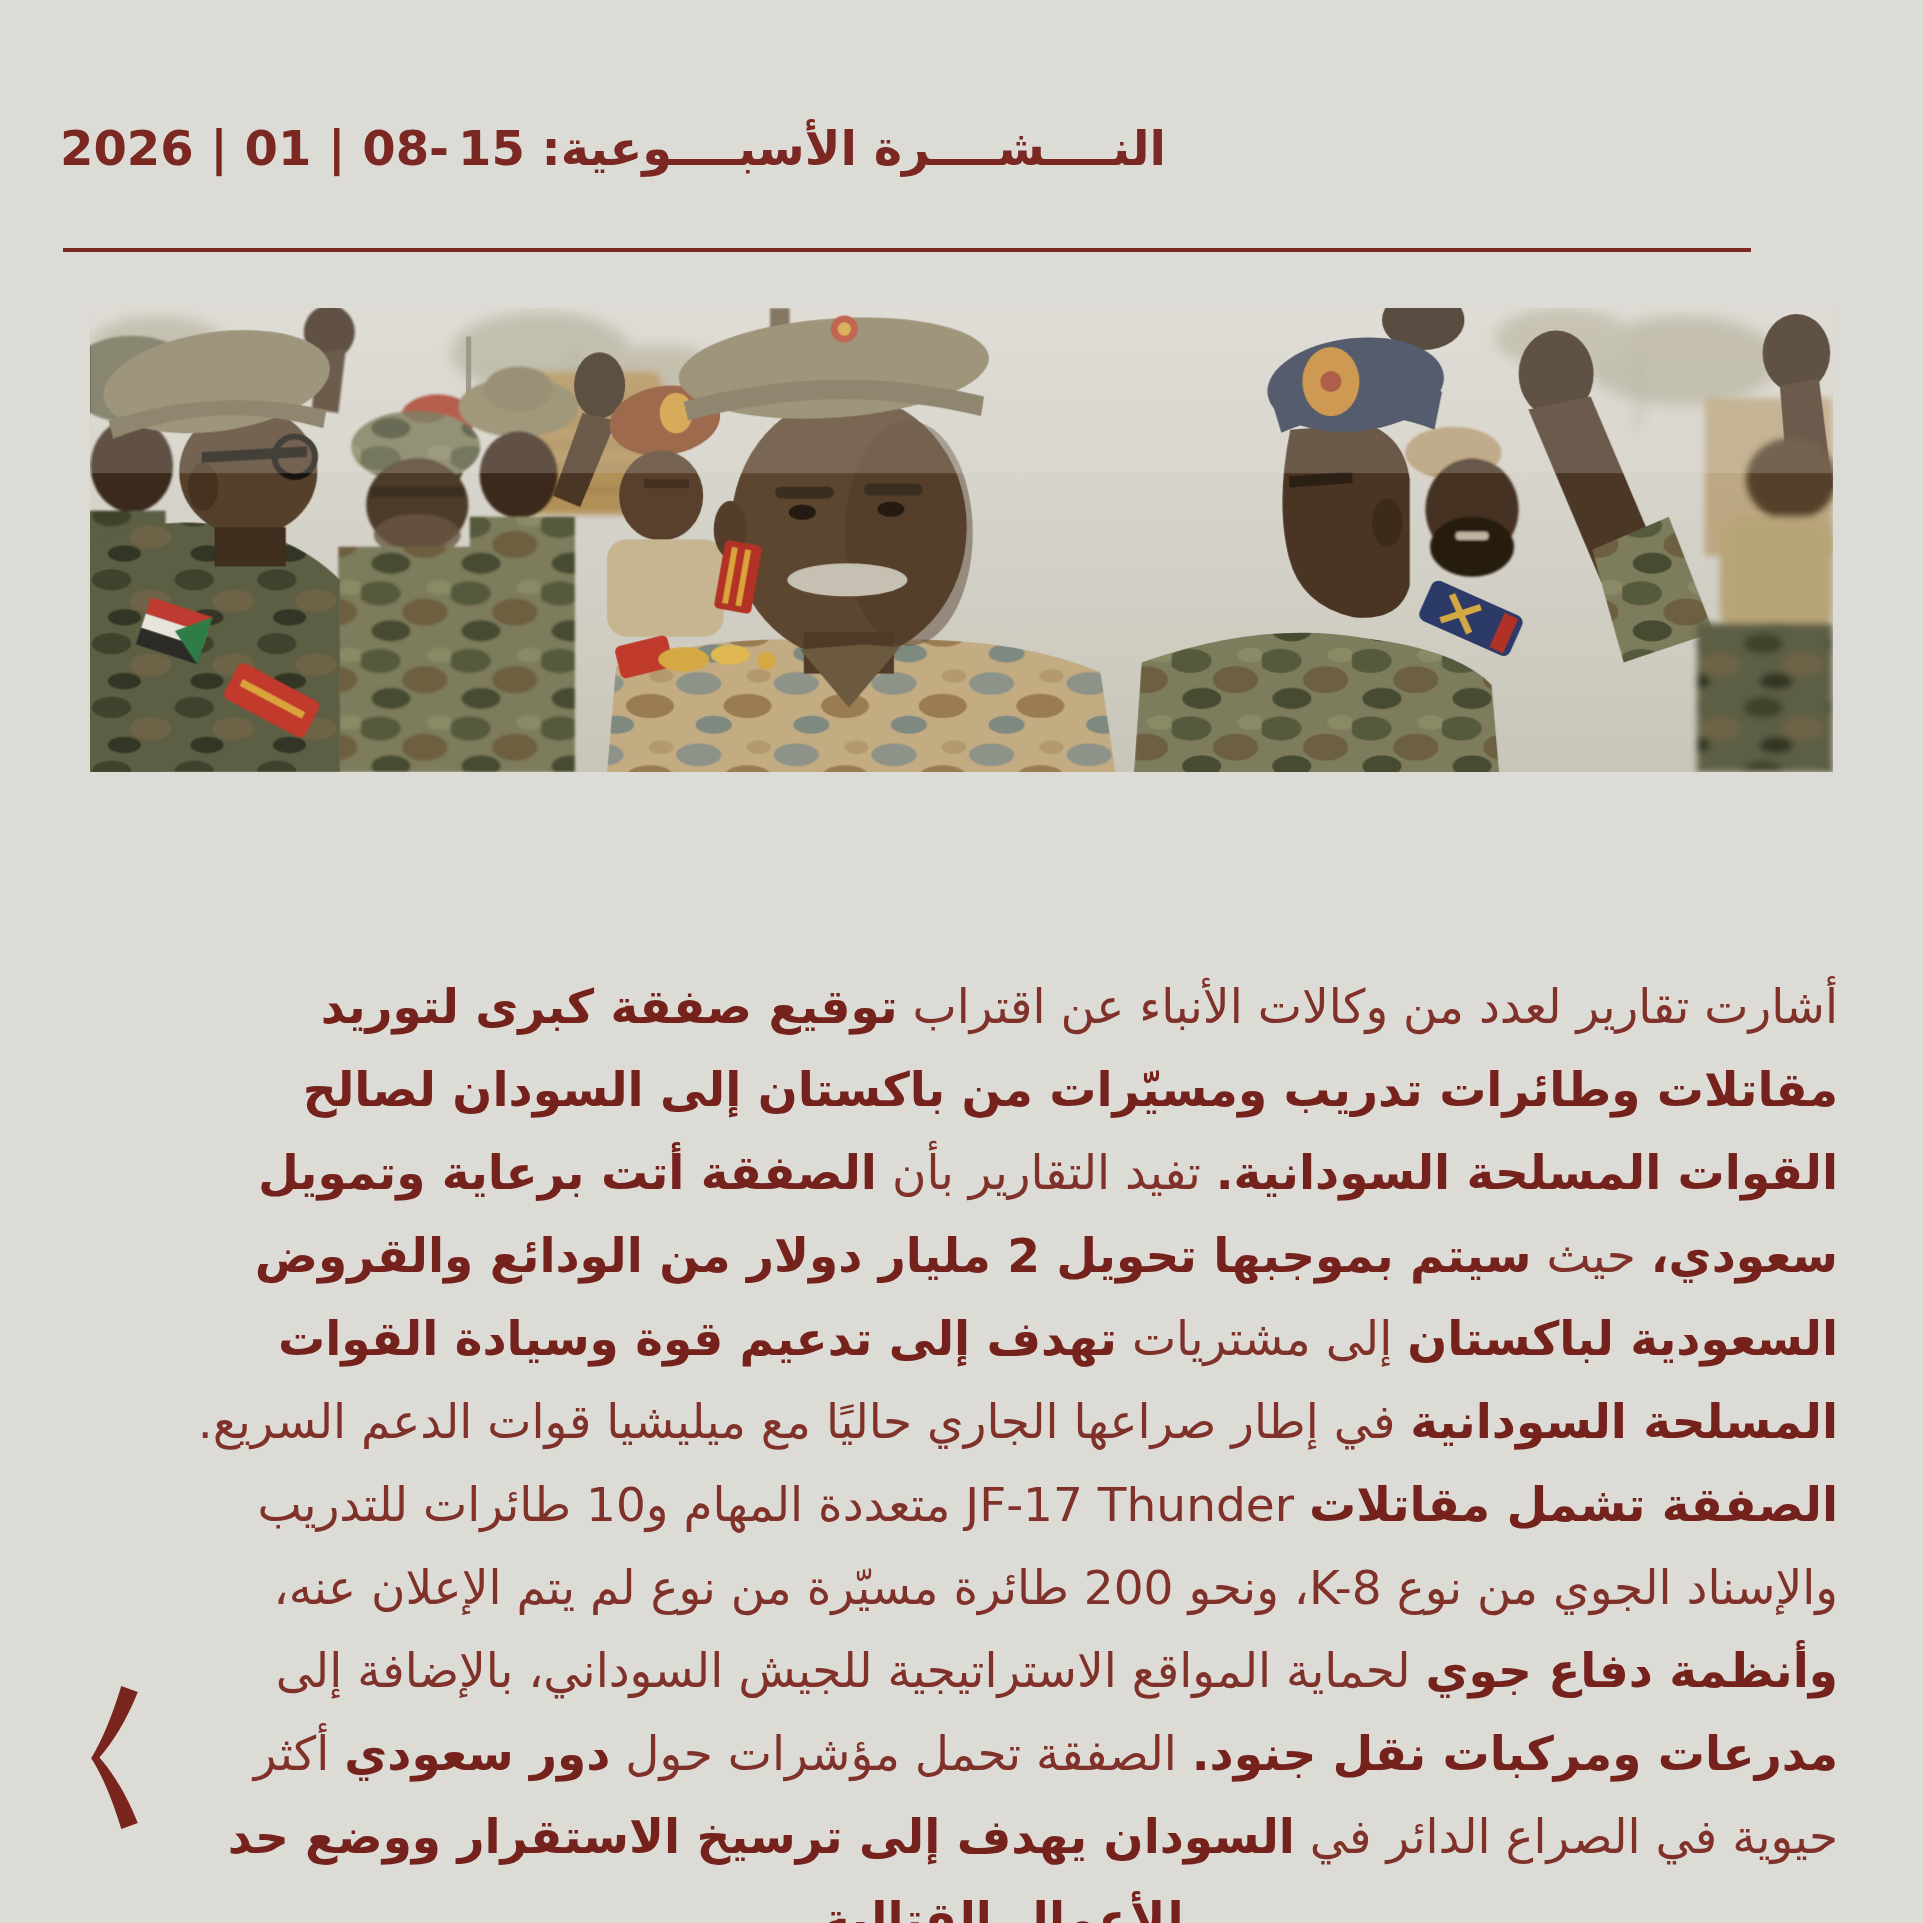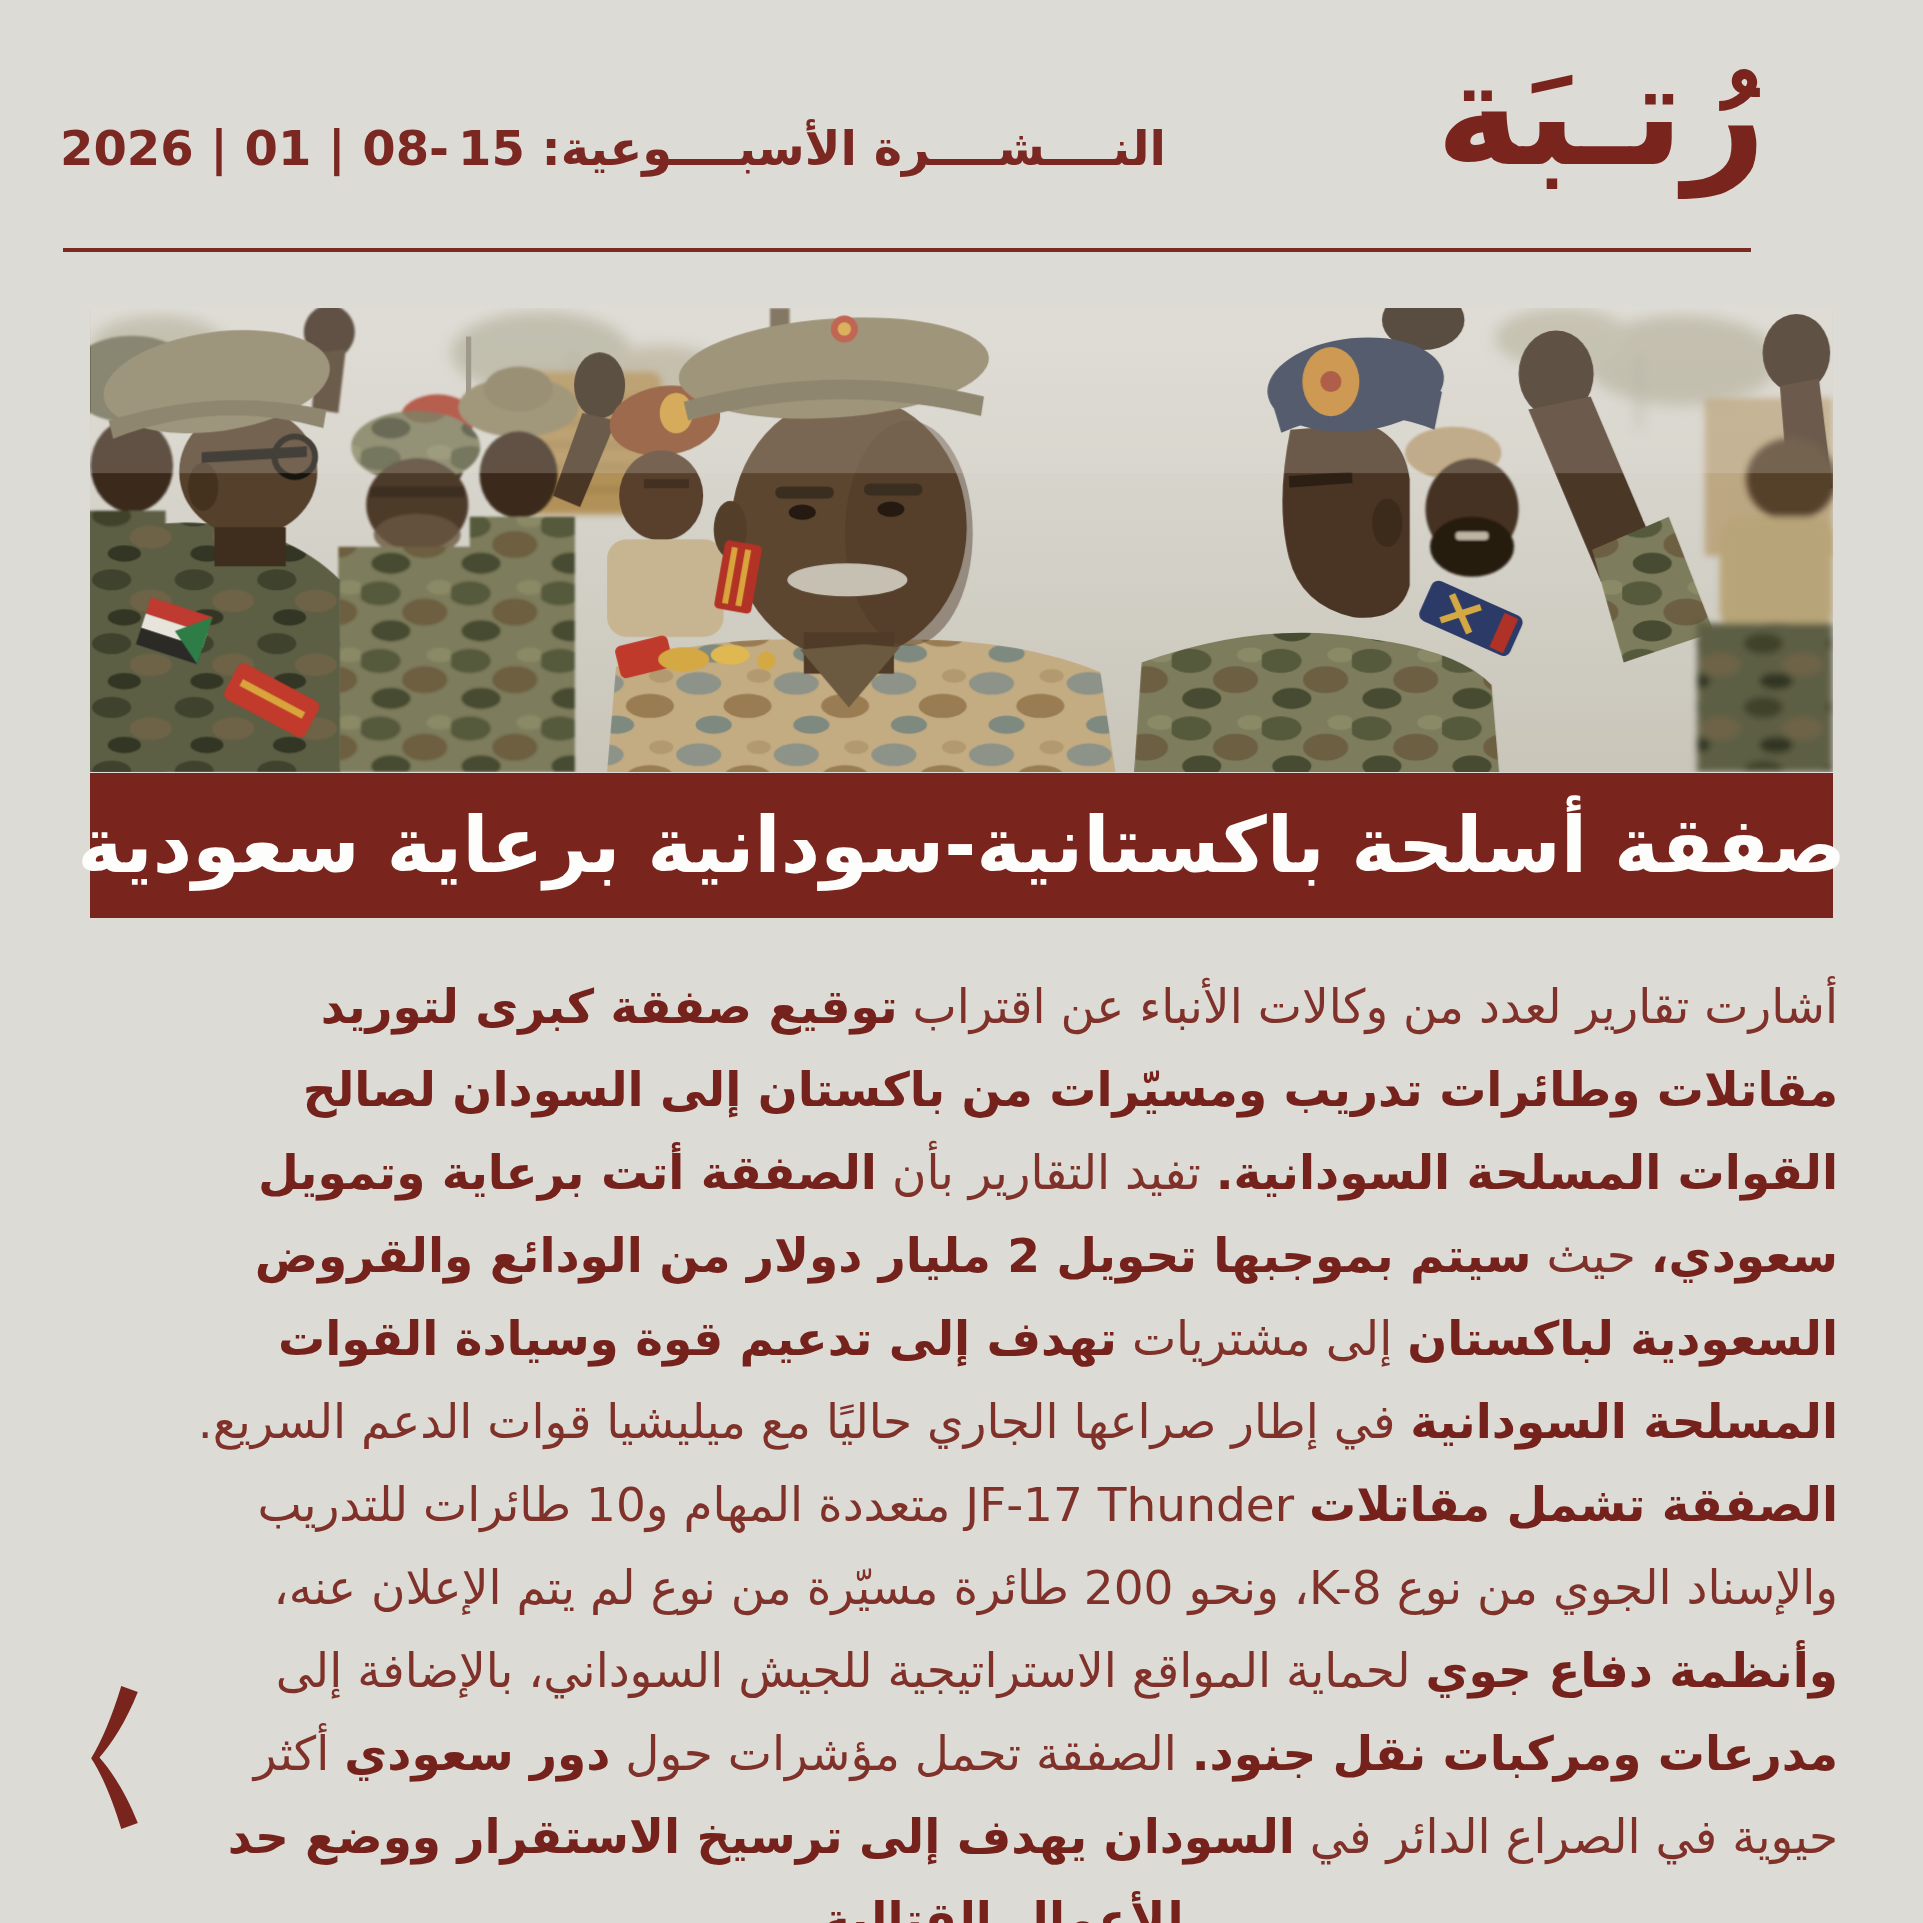--- a/index.html
+++ b/index.html
@@ -27,21 +27,20 @@
 <body>
 
 <div class="canvas">
 
   <div class="issue-line">
     <span>النــــشــــرة الأسبــــوعية:</span>
     <span class="sep"> </span>
     <span>15-08 | 01 | 2026</span>
   </div>
 
-  <div class="logo">رُتـبَة</div>
 
   <div class="rule"></div>
 
   <div class="photo" title="قادة وجنود من القوات المسلحة السودانية يرفعون قبضاتهم خلال تجمع ميداني">
     <svg width="1743" height="464" viewBox="0 0 2320 618" xmlns="http://www.w3.org/2000/svg">
       <defs>
         <linearGradient id="sky" x1="0" y1="0" x2="0" y2="1">
           <stop offset="0" stop-color="#dedcd6"></stop>
           <stop offset="0.55" stop-color="#d3d0c7"></stop>
           <stop offset="1" stop-color="#c9c5b9"></stop>
@@ -221,23 +220,20 @@
           <rect x="78" y="421" width="86" height="20" fill="#e7e4dc"></rect>
           <rect x="78" y="441" width="86" height="23" fill="#2c2a27"></rect>
           <path d="M164 398 L164 464 L122 431 Z" fill="#2f7d46"></path>
         </g>
       </g>
 
       <rect width="2320" height="220" fill="#e4e0d5" opacity="0.22"></rect>
     </svg>
   </div>
 
-  <div class="banner">
-    <div class="headline">صفقة أسلحة باكستانية-سودانية برعاية سعودية</div>
-  </div>
 
   <div class="body-text"><span class="r">أشارت تقارير لعدد من وكالات الأنباء عن اقتراب </span><span class="b">توقيع صفقة كبرى لتوريد مقاتلات وطائرات تدريب ومسيّرات من باكستان إلى السودان لصالح القوات المسلحة السودانية.</span><span class="r"> تفيد التقارير بأن </span><span class="b">الصفقة أتت برعاية وتمويل سعودي،</span><span class="r"> حيث </span><span class="b">سيتم بموجبها تحويل 2 مليار دولار من الودائع والقروض السعودية لباكستان</span><span class="r"> إلى مشتريات </span><span class="b">تهدف إلى تدعيم قوة وسيادة القوات المسلحة السودانية</span><span class="r"> في إطار صراعها الجاري حاليًا مع ميليشيا قوات الدعم السريع. </span><span class="b">الصفقة تشمل مقاتلات</span><span class="r"> JF-17 Thunder متعددة المهام و10 طائرات للتدريب والإسناد الجوي من نوع K-8، ونحو 200 طائرة مسيّرة من نوع لم يتم الإعلان عنه، </span><span class="b">وأنظمة دفاع جوي</span><span class="r"> لحماية المواقع الاستراتيجية للجيش السوداني، بالإضافة إلى </span><span class="b">مدرعات ومركبات نقل جنود.</span><span class="r"> الصفقة تحمل مؤشرات حول </span><span class="b">دور سعودي</span><span class="r"> أكثر حيوية في الصراع الدائر في </span><span class="b">السودان يهدف إلى ترسيخ الاستقرار ووضع حد للأعمال القتالية.</span></div>
 
   <div class="bracket">
     <svg width="47" height="143" viewBox="0 0 62 190" xmlns="http://www.w3.org/2000/svg">
       <path d="M40 0 L62 8 C46 48 27 77 11 95 C27 113 46 142 62 182 L40 190
                C28 150 14 117 0 96 C14 73 28 40 40 0 Z" fill="#7a241e"></path>
     </svg>
   </div>
 

